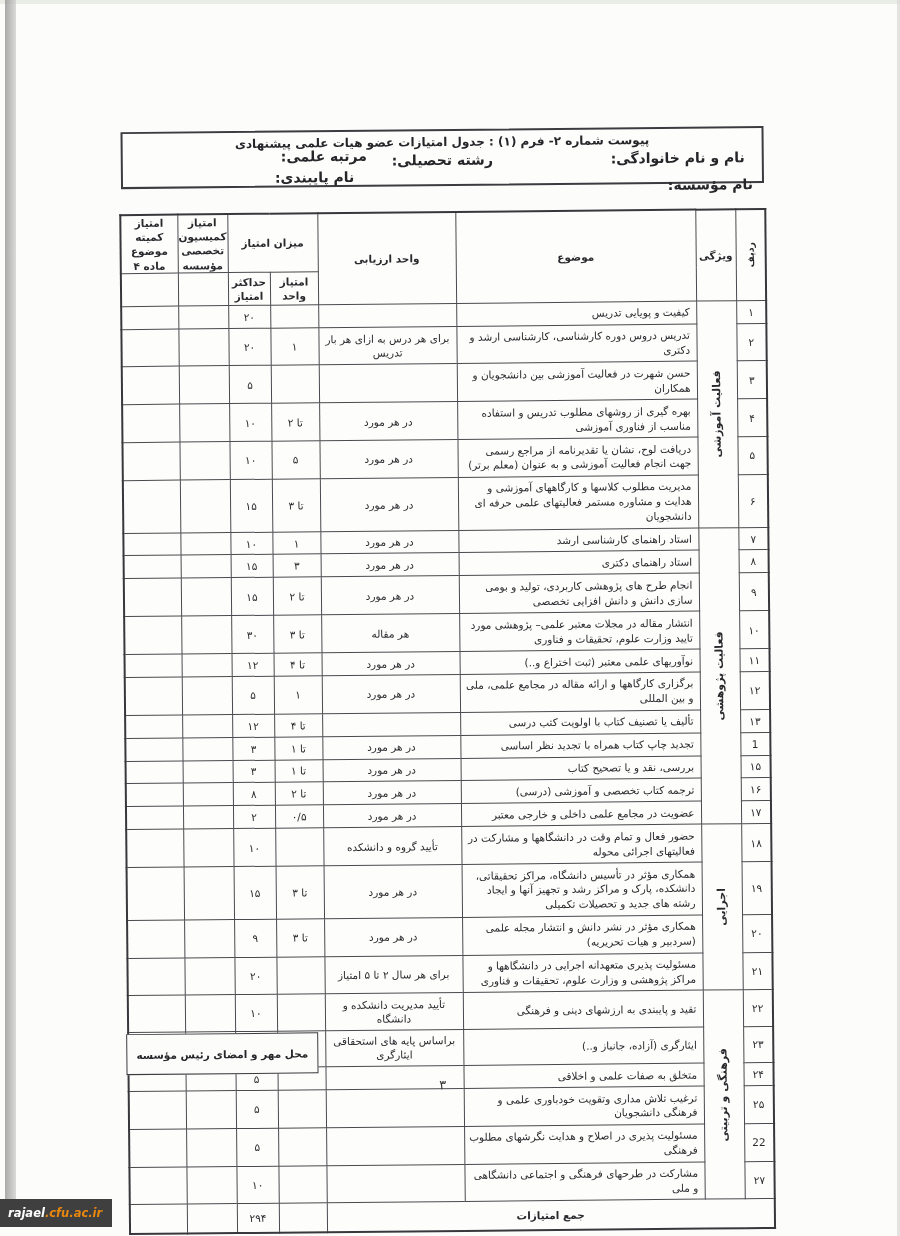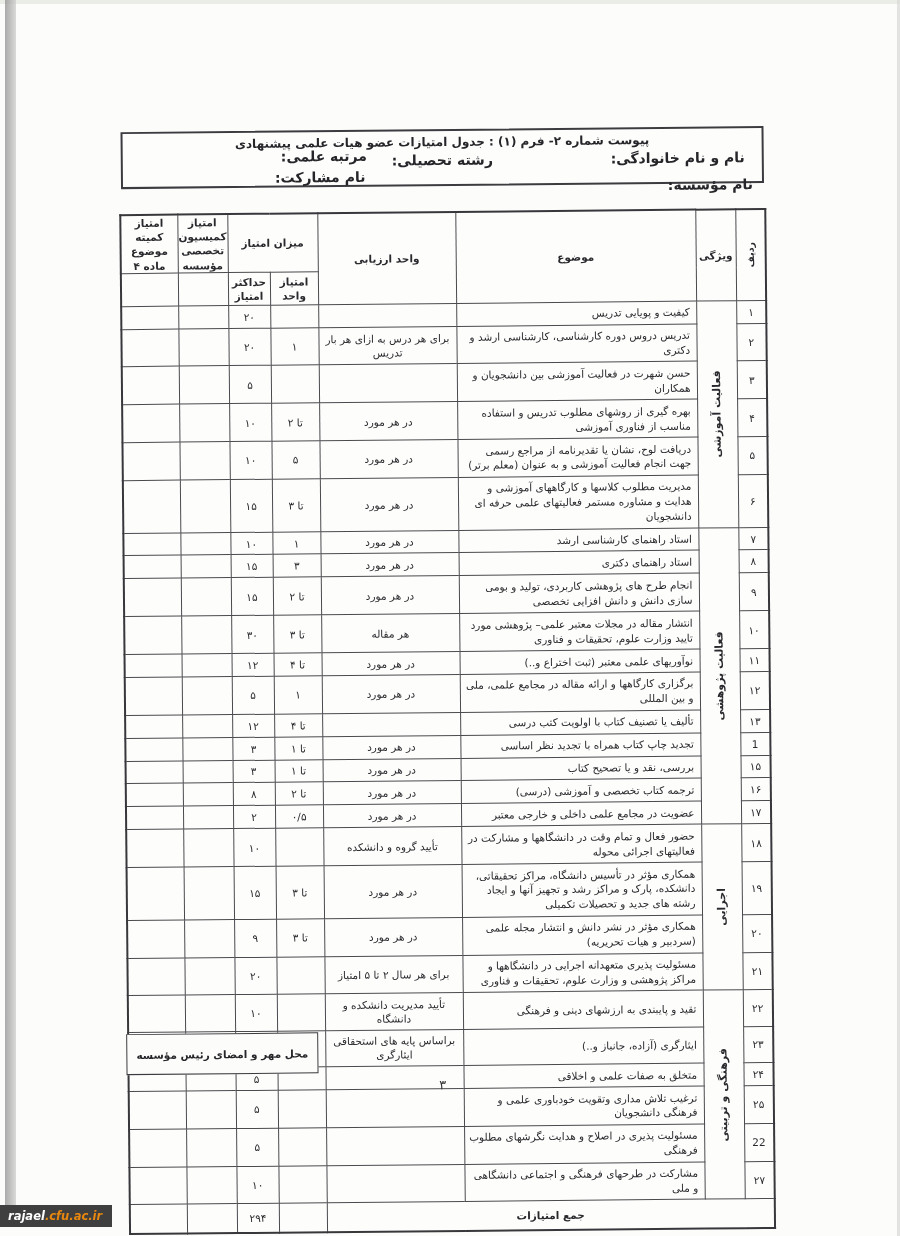--- a/index.html
+++ b/index.html
@@ -47,41 +47,41 @@
   .total-label { text-align:center; font-weight:bold; font-size:11.5px; }
 
   
   .stamp-box { position:absolute; left:122px; top:1031px; width:192px; height:41px;
     border:1.5px solid #3c3c40; display:flex; align-items:center; justify-content:center;
     font-size:10.5px; font-weight:bold; background:#fcfcfb; }
   .page-number { position:absolute; left:423px; top:1077px; width:30px; text-align:center;
     font-size:13px; color:#333; }
 
   
-  .watermark { position:absolute; left:0; bottom:9px; height:22px; padding:2px 10px 2px 8px;
+  .watermark { position:absolute; left:0; bottom:9px; height:28px; padding:2px 10px 2px 8px;
     display:flex; align-items:center; font-style:italic; font-weight:bold; font-size:11.5px;
     direction:ltr;text-align:center; }
 </style>
 </head>
 <body>
 
 <div class="page">
   <div class="scan-edge-top"></div>
   <div class="scan-edge-left"></div>
   <div class="scan-edge-right"></div>
 
   <div class="sheet">
 
     <div class="header-box">
       <div class="form-title">پیوست شماره ۲- فرم (۱) : جدول امتیازات عضو هیات علمی پیشنهادی</div>
       <div class="fld fld-name">نام و نام خانوادگی:</div>
       <div class="fld fld-inst">نام مؤسسه:</div>
       <div class="fld fld-study">رشته تحصیلی:</div>
       <div class="fld fld-rank">مرتبه علمی:</div>
-      <div class="fld fld-fac">نام مشارکت:</div>
+      <div class="fld fld-fac">نام پایبندی:</div>
     </div>
 
     <table class="score">
       <colgroup>
         <col style="width:30px">
           <col style="width:40px">
           <col style="width:240px">
           <col style="width:138px">
         <col style="width:48px">
           <col style="width:42px">

